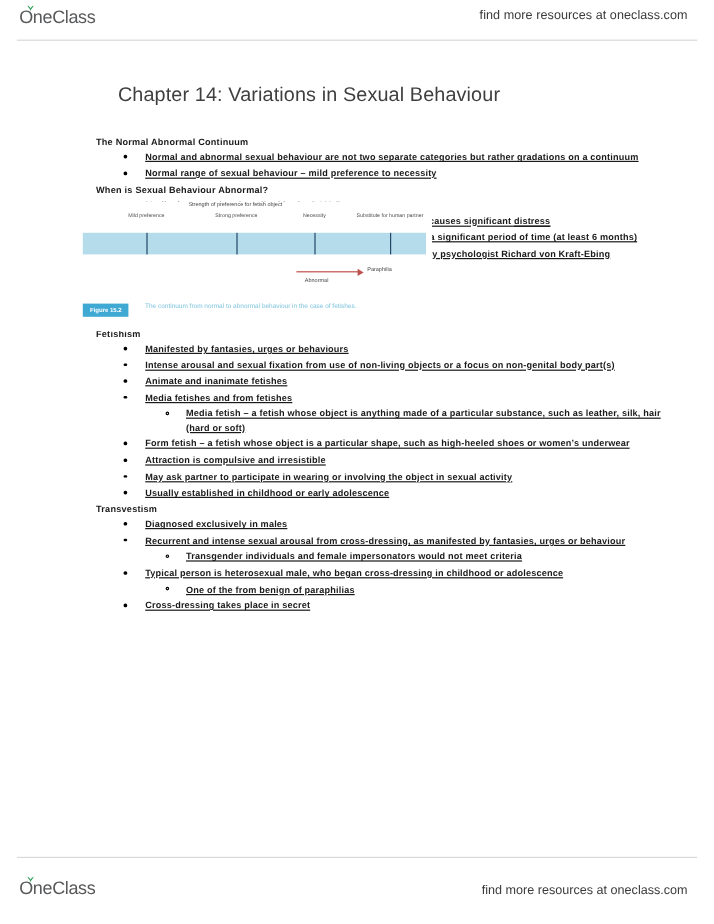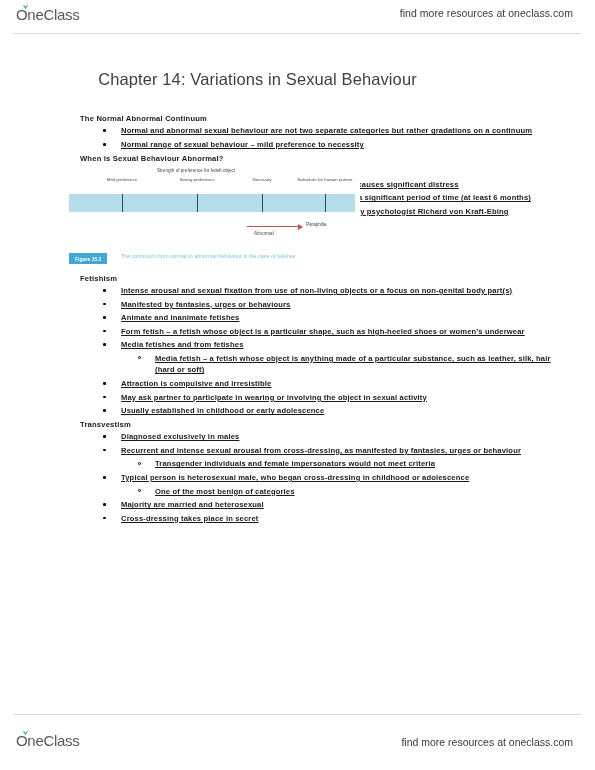--- a/index.html
+++ b/index.html
@@ -295,41 +295,40 @@
           </ul></li>
       </ul>
       <div class="section-head">Paraphilias</div>
       <ul class="lvl1">
         <li><span class="bullet-dot"></span><span>Found almost exclusively in males</span></li>
         <li><span class="bullet-dot"></span><span>Usually established by late adolescence</span></li>
         <li><span class="bullet-dot"></span><span>May be victimless or coercive in nature</span></li>
       </ul>
       <div class="section-head">Fetishism</div>
       <ul class="lvl1">
+        <li><span class="bullet-dot"></span><span>Manifested by fantasies, urges or behaviours</span></li>
         <li><span class="bullet-dot"></span><span>Intense arousal and sexual fixation from use of non-living objects or a focus on non-genital body part(s)</span></li>
-        <li><span class="bullet-dot"></span><span>Manifested by fantasies, urges or behaviours</span></li>
         <li><span class="bullet-dot"></span><span>Animate and inanimate fetishes</span></li>
-        <li><span class="bullet-dot"></span><span>Form fetish – a fetish whose object is a particular shape, such as high-heeled shoes or women’s underwear</span></li>
         <li><span class="bullet-dot"></span><span>Media fetishes and from fetishes</span><ul class="lvl2">
             <li><span class="bullet-ring"></span><span>Media fetish – a fetish whose object is anything made of a particular substance, such as leather, silk, hair (hard or soft)</span></li>
           </ul></li>
+        <li><span class="bullet-dot"></span><span>Form fetish – a fetish whose object is a particular shape, such as high-heeled shoes or women’s underwear</span></li>
         <li><span class="bullet-dot"></span><span>Attraction is compulsive and irresistible</span></li>
         <li><span class="bullet-dot"></span><span>May ask partner to participate in wearing or involving the object in sexual activity</span></li>
         <li><span class="bullet-dot"></span><span>Usually established in childhood or early adolescence</span></li>
       </ul>
       <div class="section-head">Transvestism</div>
       <ul class="lvl1">
         <li><span class="bullet-dot"></span><span>Diagnosed exclusively in males</span></li>
         <li><span class="bullet-dot"></span><span>Recurrent and intense sexual arousal from cross-dressing, as manifested by fantasies, urges or behaviour</span><ul class="lvl2">
             <li><span class="bullet-ring"></span><span>Transgender individuals and female impersonators would not meet criteria</span></li>
           </ul></li>
         <li><span class="bullet-dot"></span><span>Typical person is heterosexual male, who began cross-dressing in childhood or adolescence</span><ul class="lvl2">
-            <li><span class="bullet-ring"></span><span>One of the most benign of categories</span></li>
+            <li><span class="bullet-ring"></span><span>One of the from benign of paraphilias</span></li>
           </ul></li>
-        <li><span class="bullet-dot"></span><span>Majority are married and heterosexual</span></li>
         <li><span class="bullet-dot"></span><span>Cross-dressing takes place in secret</span></li>
       </ul>
     </div>
 </div>
 
 <div class="figure-block">
   <div class="fig-axis-title">Strength of preference for fetish object</div>
   <div id="fig-labels">
       <div class="fig-label" style="left: 28px; top: 9px;">Mild preference</div>
       <div class="fig-label" style="left: 103px; top: 9px;">Strong preference</div>

